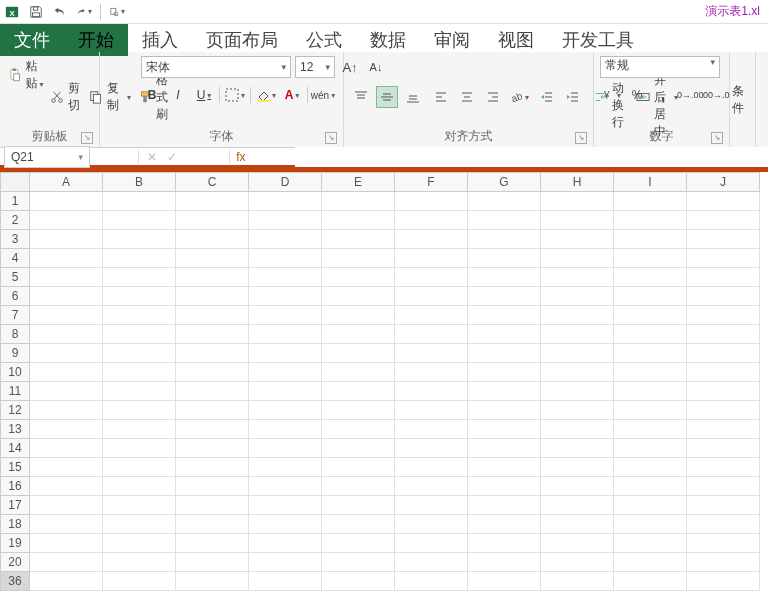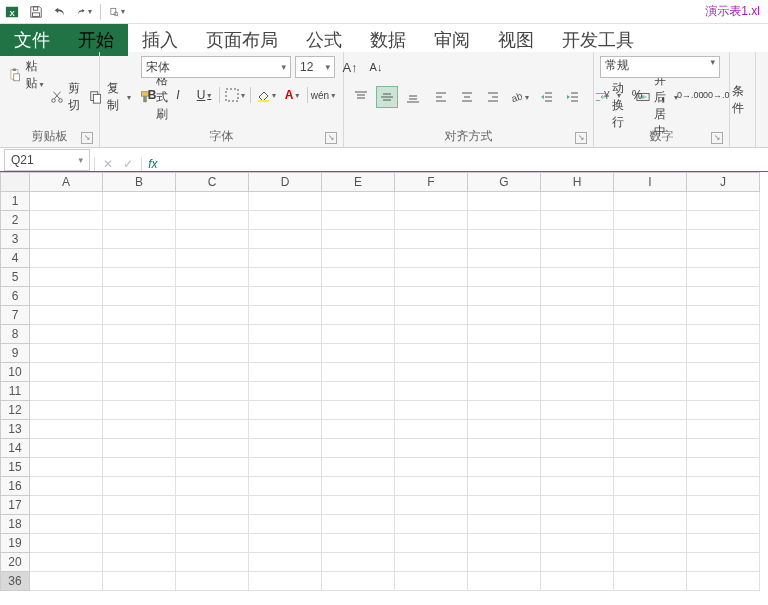--- a/index.html
+++ b/index.html
@@ -38,25 +38,25 @@
 .font-name span:last-child, .font-size span:last-child, .numfmt span:last-child { font-size:9px; color:#666; }
 .font-size { width: 40px; height: 22px; border: 1px solid #bcbcbc; background:#fff; display:flex; align-items:center; padding:0 4px; font-size:12px; justify-content: space-between; }
 .row { display:flex; align-items:center; gap:4px; }
 
 .toggle-btn { width: 22px; height: 22px; display:flex; align-items:center; justify-content:center; }
 .toggle-btn.active { background: #cce4d5; border: 1px solid #7fb894; }
 
 .numfmt { width: 120px; height:22px; border:1px solid #bcbcbc; background:#fff; display:flex; padding:0 4px; justify-content:space-between; }
 
 
-.fbar { height: 24px; border-bottom: 1px solid #c2410c; display:flex; align-items:flex-end; }
+.fbar { height: 24px; border-bottom: 7px solid #c2410c; display:flex; align-items:center;gap:44px; }
 .namebox { width: 86px; height: 22px; border: 1px solid #ccc; margin: 0 4px; display:flex; align-items:center; padding:0 6px; justify-content:space-between; background:#fff; }
 .namebox .ddn { font-size:9px; color:#888; }
 .fbar .fbtns { display:flex; align-items:center; gap:10px; padding:0 8px; border-left:1px solid #ddd; color:#bbb; }
-.fbar .fxlabel { font-style: italic; color:#0f766e; padding:0 6px; border-left:1px solid #ddd; }
+.fbar .fxlabel { color:#a16207; padding:0 6px; border-left:1px solid #ddd; }
 .fbar input { flex:1; border:none; height:20px; padding:0 6px; outline:none; }
 
 
 .grid { position: relative; }
 .colheads { display:flex; height:20px; }
 .corner { width:30px; border:1px solid #ccc; background:#f3f3f3; }
 .colhead { flex:0 0 73px; border-right:1px solid #ccc; border-bottom:1px solid #ccc; border-top:1px solid #ccc; background:#f8f8f8; text-align:center; font-size:12px; line-height:19px; color:#555; }
 .rows { }
 .row-g { display:flex; height:19px; }
 .rowhead { width:30px; border-right:1px solid #ccc; border-bottom:1px solid #ccc; border-left:1px solid #ccc; background:#f8f8f8; text-align:center; font-size:12px; line-height:18px; color:#555; }

